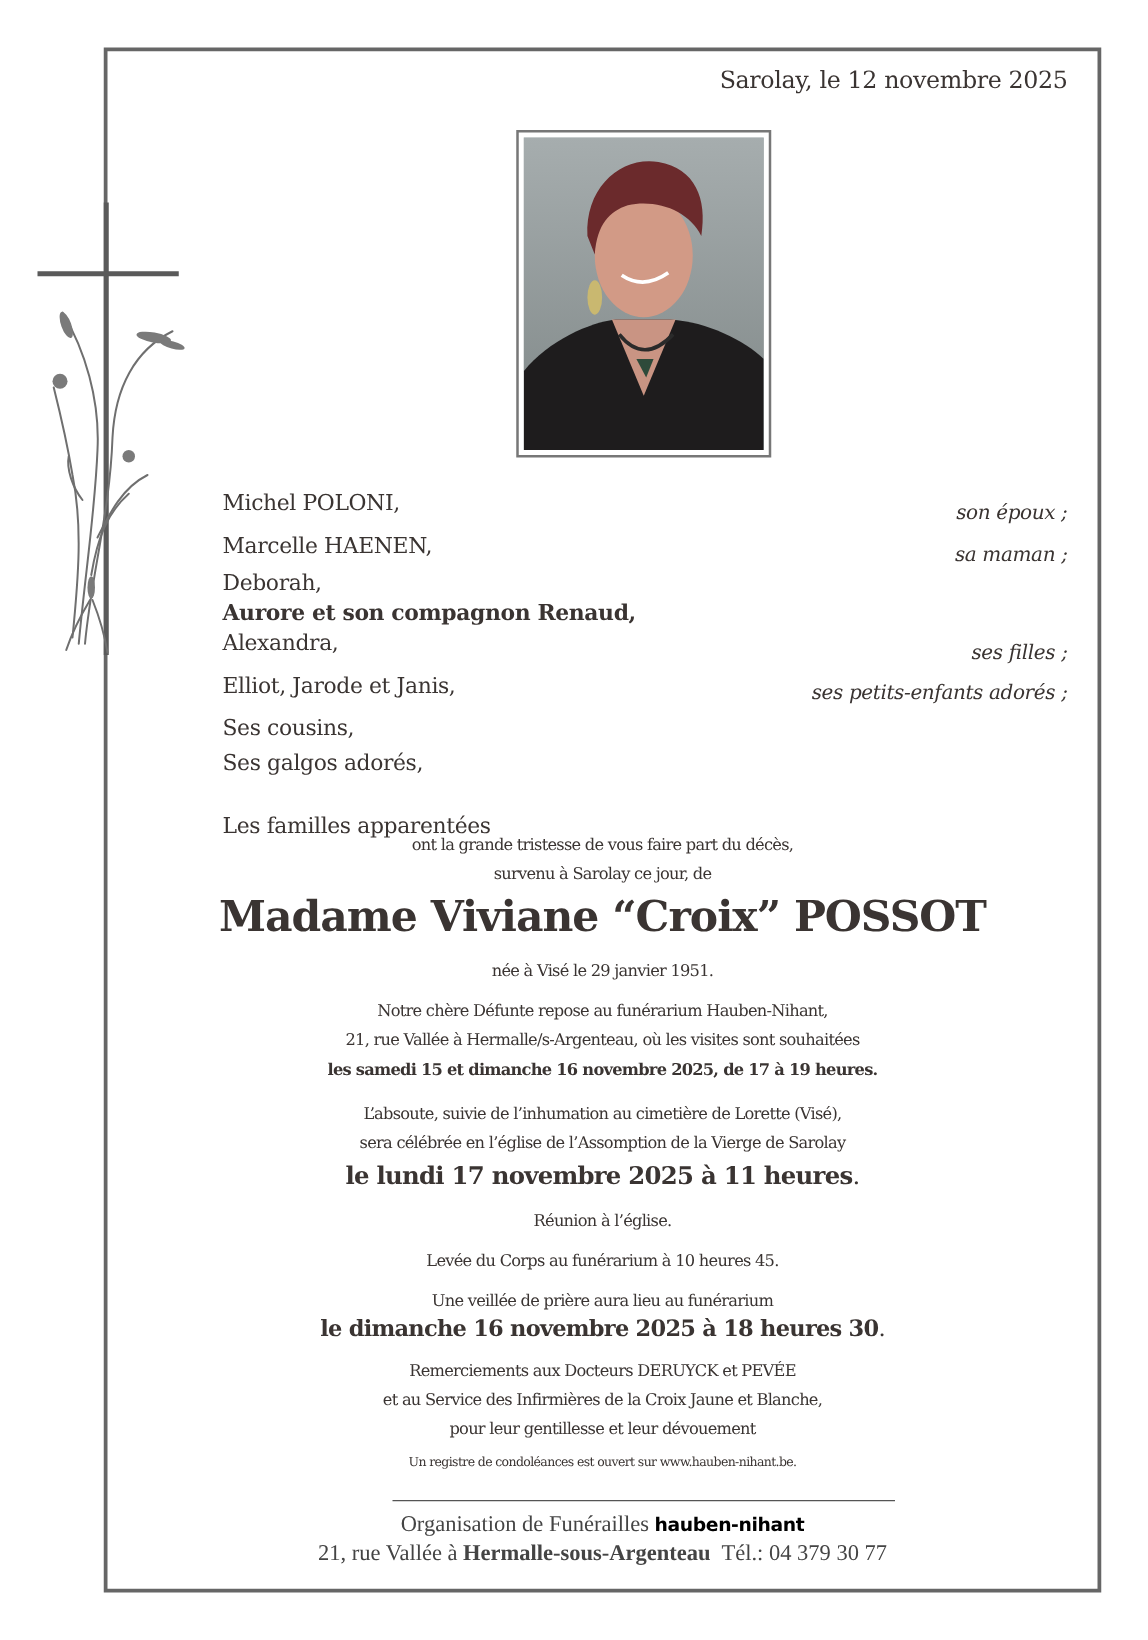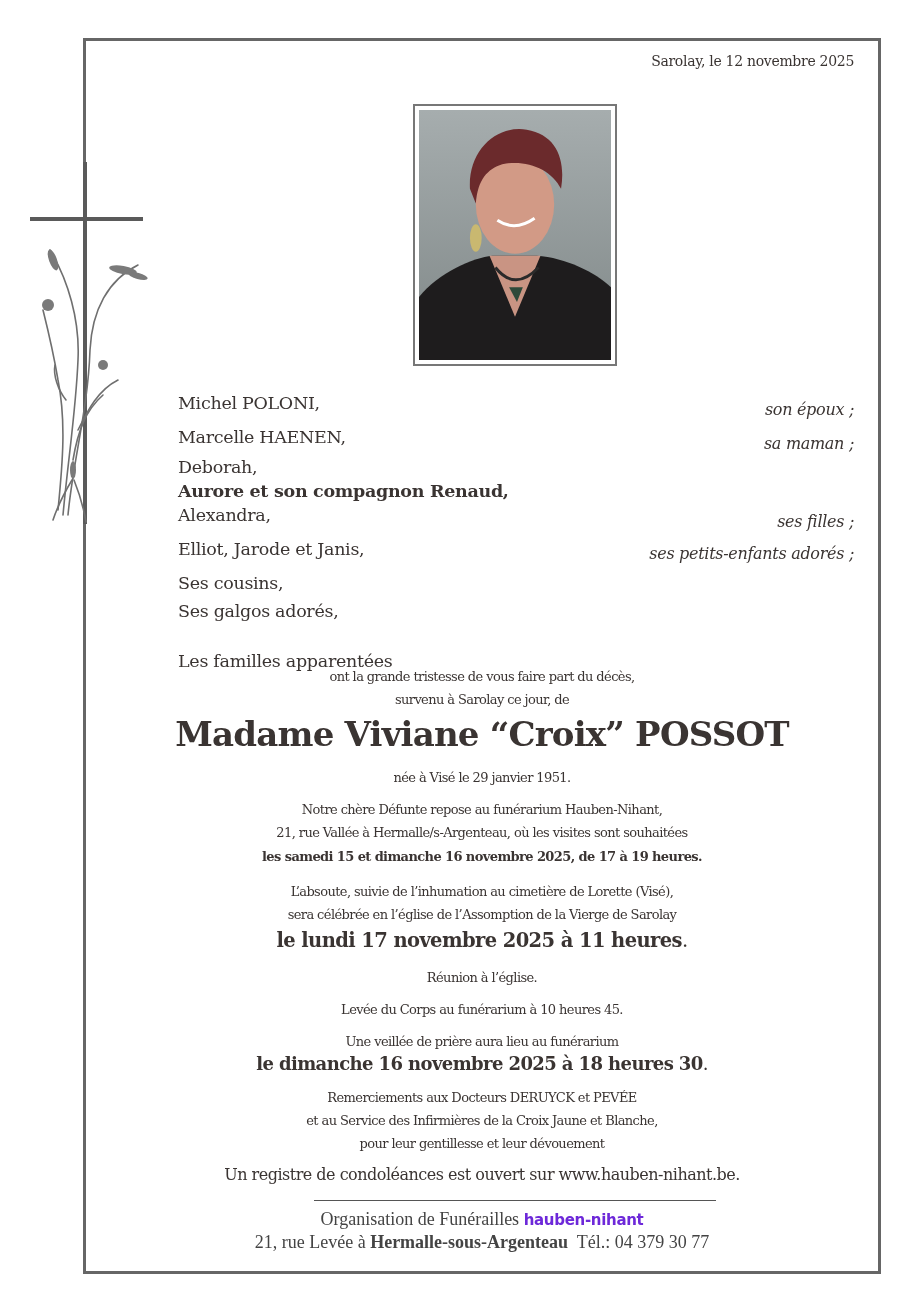--- a/index.html
+++ b/index.html
@@ -2,21 +2,21 @@
 <html><head>
   <meta charset="utf-8">
   <style>
     html, body { margin: 0; padding: 0; background: #ffffff; }
     body { width: 918px; height: 1312px; position: relative; overflow: hidden; color: #3a3432; }
     .frame {
       position: absolute; left: 83px; top: 38px; width: 792px; height: 1230px;
       border: 3px solid #666666; box-sizing: content-box;
     }
     .date {
-      position: absolute; right: 64px; top: 53px; font-size: 14px;
+      position: absolute; right: 64px; top: 53px; font-size: 19px;
       font-family: "DejaVu Serif", serif; letter-spacing: -0.3px;
     }
     .photo-frame {
       position: absolute; left: 413px; top: 104px; width: 204px; height: 262px;
       border: 2px solid #777; background: #fff; box-sizing: border-box; padding: 4px;
     }
     .photo {
       width: 100%; height: 100%; position: relative; overflow: hidden;
       background: linear-gradient(180deg, #9aa3a4 0%, #8d9596 60%, #7e8686 100%);
     }
@@ -24,26 +24,26 @@
 
     .family { position: absolute; left: 178px; top: 392px; width: 680px; font-family: "DejaVu Serif", serif; font-size: 17.5px; letter-spacing: -0.3px; }
     .fam-row { position: absolute; left: 0; width: 676px; }
     .fam-name { line-height: 23px; }
     .fam-rel { position: absolute; right: 0; font-style: italic; font-size: 16px; }
 
     .center { position: absolute; left: 83px; width: 798px; text-align: center; font-family: "Liberation Sans Narrow", "Liberation Sans", sans-serif; }
     .body-text { font-family: "DejaVu Serif", serif; font-size: 13px; letter-spacing: -0.6px; line-height: 21px; }
     .bold { font-weight: bold; }
     .title-name { font-family: "DejaVu Serif", serif; font-weight: bold; font-size: 34px; letter-spacing: -0.8px; }
-    .small-text { font-family: "DejaVu Serif", serif; font-size: 16px; letter-spacing: -0.5px; }
+    .small-text { font-family: "DejaVu Serif", serif; font-size: 10px; letter-spacing: -0.5px; }
 
     .rule { position: absolute; left: 314px; top: 1200px; width: 402px; height: 1px; background: #555; }
     .footer1 { position: absolute; left: 83px; width: 798px; top: 1209px; text-align: center; font-family: "Liberation Serif", serif; font-size: 18px; color: #444; }
     .footer2 { position: absolute; left: 83px; width: 798px; top: 1232px; text-align: center; font-family: "Liberation Serif", serif; font-size: 18px; color: #444; }
-    .brand { font-family: "DejaVu Sans", sans-serif; font-weight: bold; font-size: 15px; letter-spacing: -0.3px; color: #6d28d9; }
+    .brand { font-family: "DejaVu Sans", sans-serif; font-weight: bold; font-size: 15px; letter-spacing: -0.3px; color: #000000; }
   </style>
 </head>
 <body>
 
 <div class="frame"></div>
 
 <div class="date">Sarolay, le 12 novembre 2025</div>
 
 <svg class="cross" viewBox="0 0 140 370" xmlns="http://www.w3.org/2000/svg">
   <rect x="55" y="2" width="4" height="362" fill="#5a5a5a"></rect>
@@ -152,14 +152,14 @@
 <div class="center body-text" style="top:1133px;">pour leur gentillesse et leur dévouement</div>
 
 <div class="center small-text" style="top:1165px;">Un registre de condoléances est ouvert sur www.hauben-nihant.be.</div>
 
 <div class="rule"></div>
 
 <div class="footer1">
   <span>Organisation de Funérailles </span><span class="brand">hauben-nihant</span>
 </div>
 <div class="footer2">
-  <span>21, rue Levée à </span><b>Hermalle-sous-Argenteau</b><span style="white-space:pre;">  Tél.: 04 379 30 77</span>
+  <span>21, rue Vallée à </span><b>Hermalle-sous-Argenteau</b><span style="white-space:pre;">  Tél.: 04 379 30 77</span>
 </div>
 
 </body></html>

